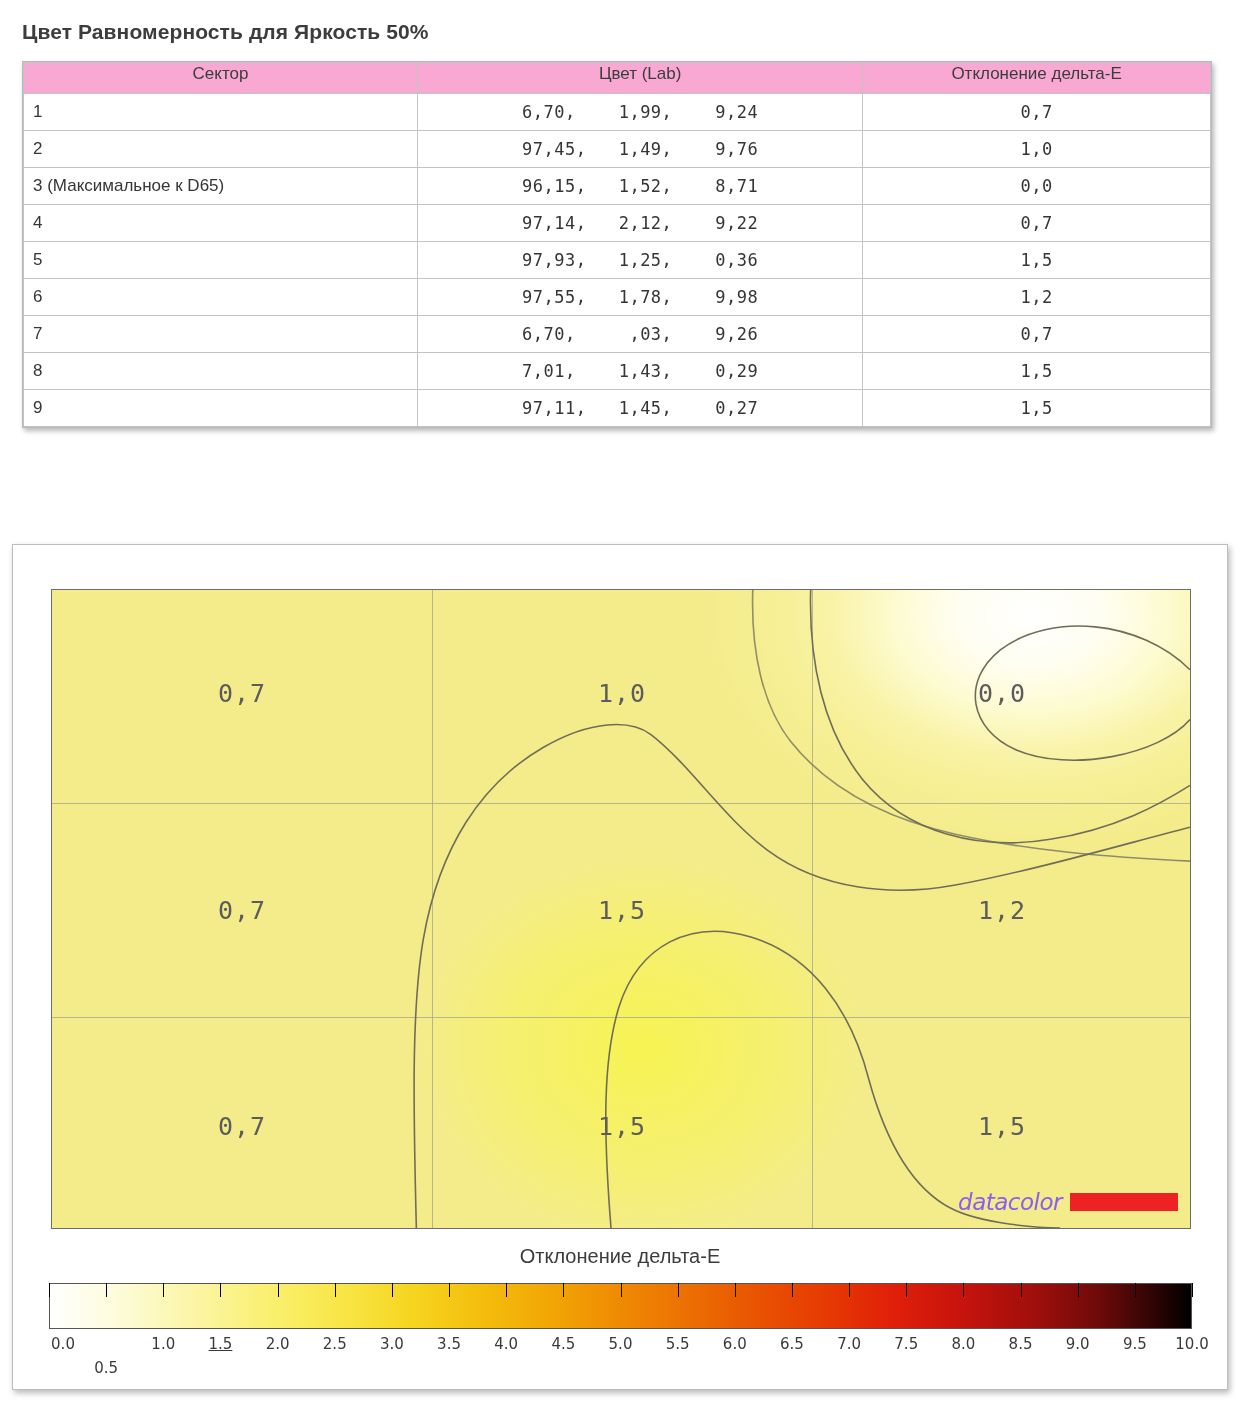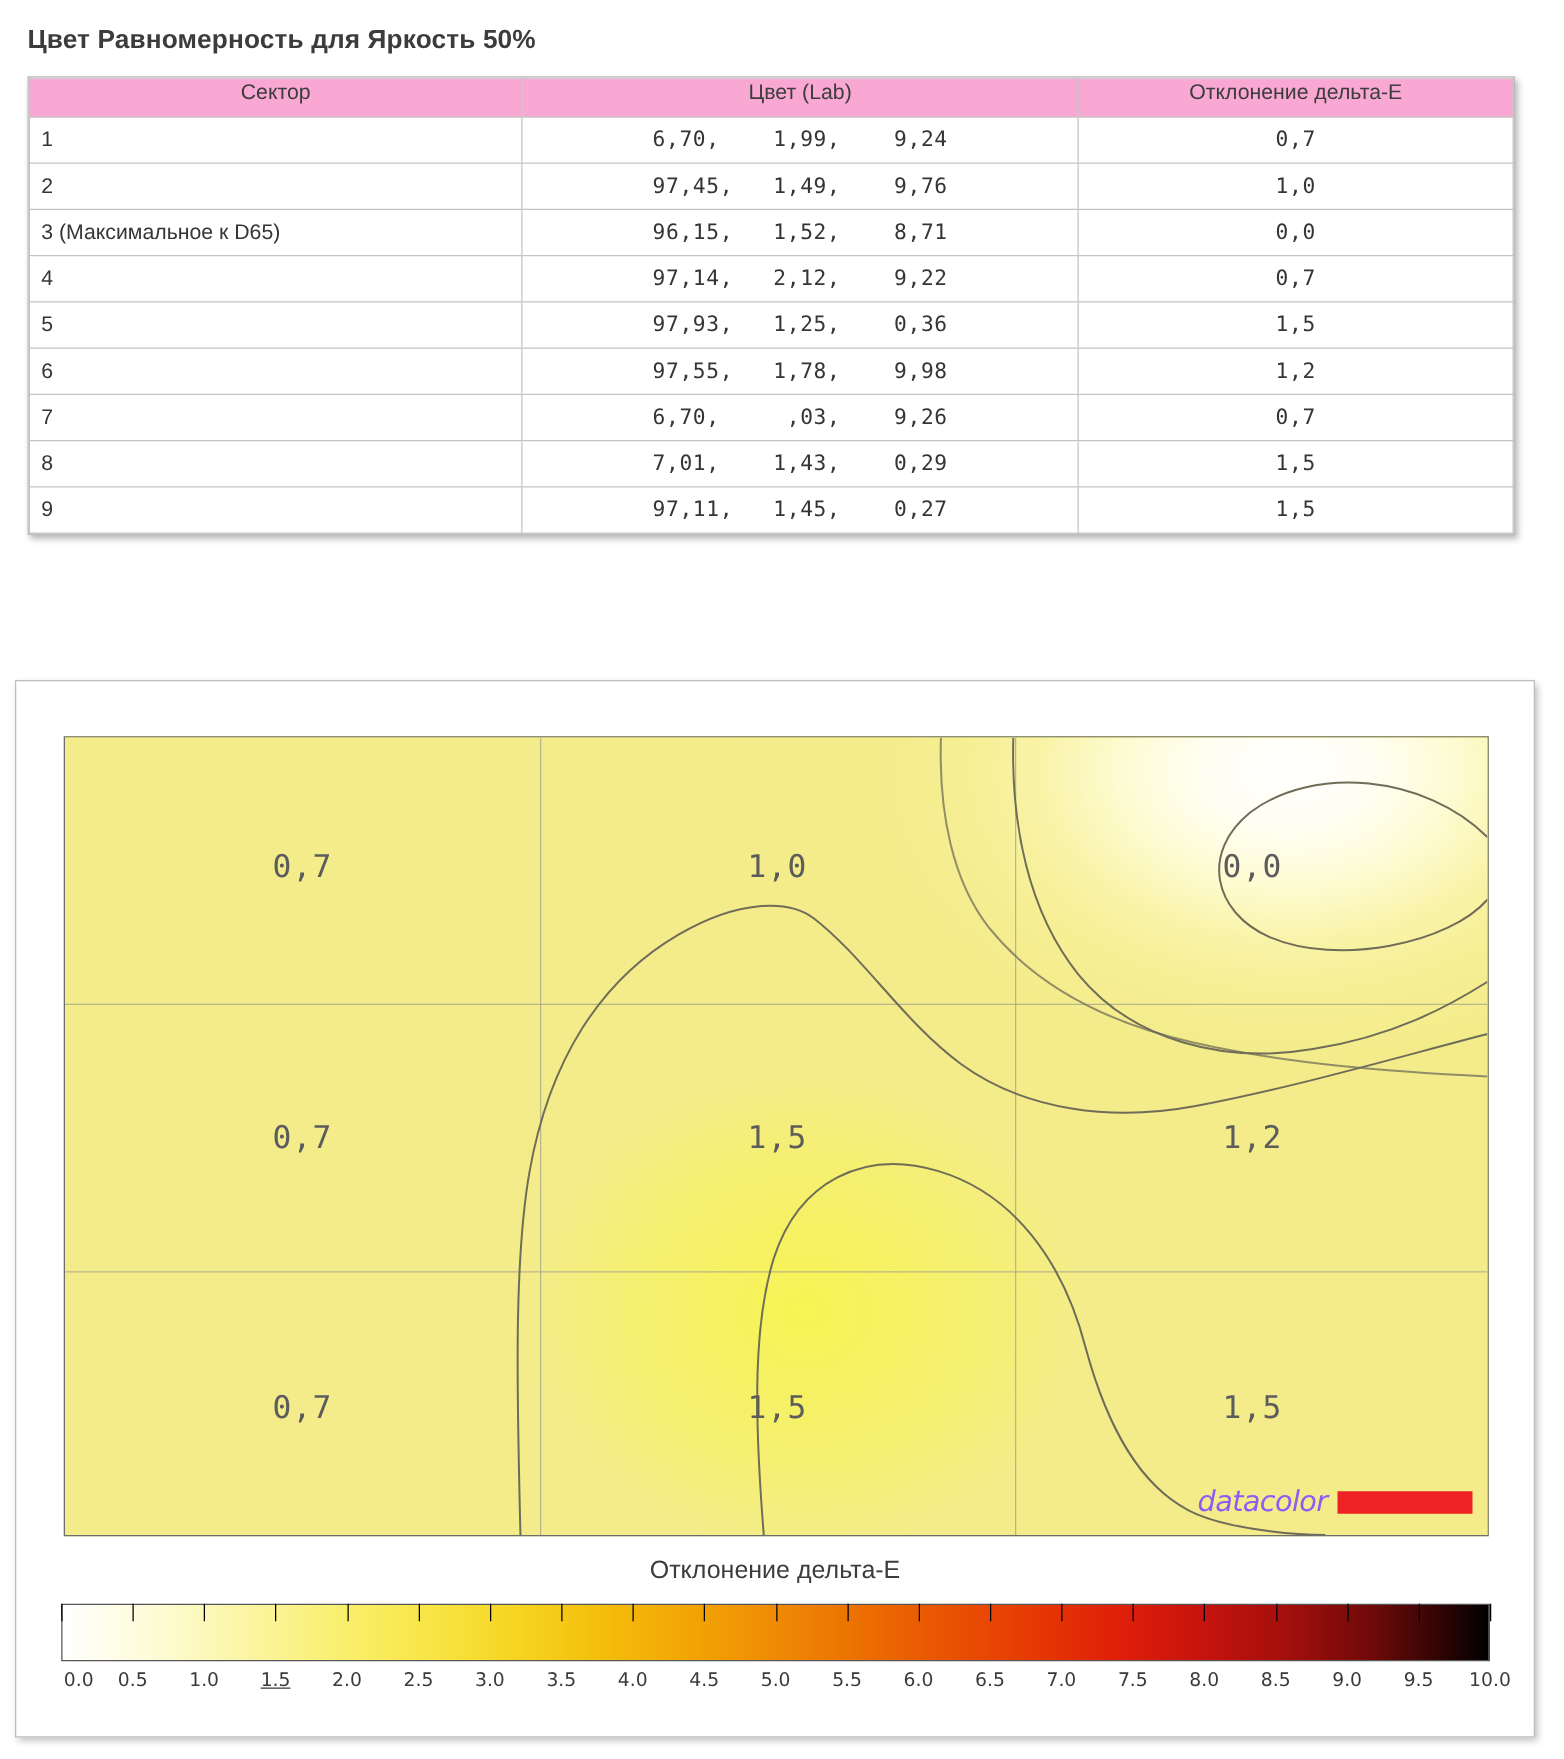--- a/index.html
+++ b/index.html
@@ -350,21 +350,21 @@
       <div class="tick" style="left: 70%;"></div>
       <div class="tick" style="left: 75%;"></div>
       <div class="tick" style="left: 80%;"></div>
       <div class="tick" style="left: 85%;"></div>
       <div class="tick" style="left: 90%;"></div>
       <div class="tick" style="left: 95%;"></div>
       <div class="tick" style="left: 100%;"></div>
     </div>
   <div class="scale-labels" id="scale-labels">
       <span style="left: 0%; margin-left: 14px;">0.0</span>
-      <span style="left: 5%;">0.5</span>
+      <span style="left: 5%; margin-top: 24px;">0.5</span>
       <span style="left: 10%;">1.0</span>
       <span style="left: 15%; text-decoration: underline;">1.5</span>
       <span style="left: 20%;">2.0</span>
       <span style="left: 25%;">2.5</span>
       <span style="left: 30%;">3.0</span>
       <span style="left: 35%;">3.5</span>
       <span style="left: 40%;">4.0</span>
       <span style="left: 45%;">4.5</span>
       <span style="left: 50%;">5.0</span>
       <span style="left: 55%;">5.5</span>

